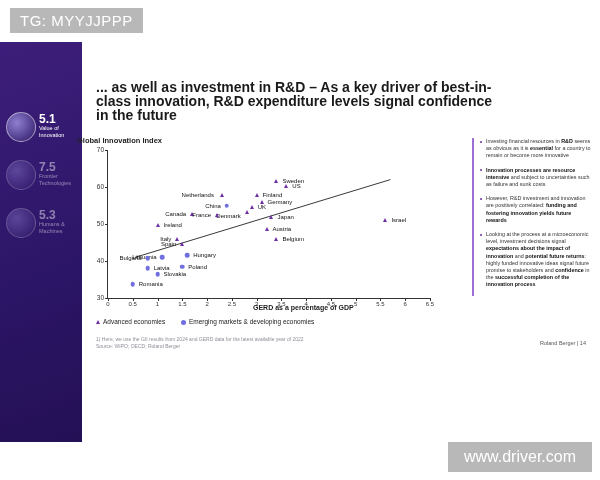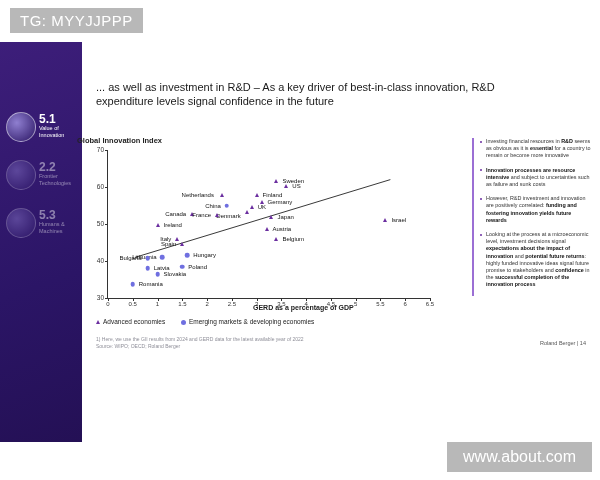--- a/index.html
+++ b/index.html
@@ -15,21 +15,21 @@
   
   #rail{position:absolute;left:0;top:0;width:82px;height:400px;background:linear-gradient(160deg,#3d1e7a 0%,#2b1566 60%,#241055 100%);color:#fff;}
   #rail-title{position:absolute;left:8px;top:44px;font-size:9px;line-height:11px;font-weight:bold;}
   .rail-item{position:absolute;left:6px;width:74px;height:44px;}
   .rail-thumb{position:absolute;left:0;top:0;width:28px;height:28px;border-radius:50%;border:1px solid rgba(255,255,255,.5);background:radial-gradient(circle at 35% 35%,#8f7fd0,#2a1463);}
   .rail-num{position:absolute;left:33px;top:0px;font-size:12px;font-weight:bold;}
   .rail-sub{position:absolute;left:33px;top:13px;font-size:5.5px;line-height:7px;}
   .rail-dim{opacity:.45;}
 
   
-  #headline{position:absolute;left:96px;top:38px;width:400px;font-size:11px;line-height:14px;font-weight:normal;color:#1a1a1a;}
+  #headline{position:absolute;left:96px;top:38px;width:400px;font-size:14px;line-height:14px;font-weight:bold;color:#1a1a1a;}
   #subhead{position:absolute;left:96px;top:76px;width:420px;font-size:8px;color:#8e8e98;}
 
   
   #chart-panel{position:absolute;left:73px;top:94px;width:370px;height:190px;}
   #chart-title{position:absolute;left:4px;top:0;font-size:7.5px;font-weight:bold;color:#222;}
   #plot{position:absolute;left:34px;top:14px;width:322px;height:148px;border-left:1px solid #333;border-bottom:1px solid #333;}
   .ytick{position:absolute;left:-22px;font-size:6.5px;color:#333;width:18px;text-align:right;}
   .ytickmark{position:absolute;left:-3px;width:3px;height:1px;background:#333;}
   .xtick{position:absolute;top:3px;font-size:6px;color:#333;transform:translateX(-50%);}
   .xtickmark{position:absolute;top:0;width:1px;height:3px;background:#333;}
@@ -52,33 +52,33 @@
   ul{margin:0;padding:0;}
 
   
   #footnote{position:absolute;left:96px;top:294px;font-size:5px;line-height:7px;color:#8e8e98;}
   #rb{position:absolute;right:14px;top:298px;font-size:5.5px;color:#555;}
 </style>
 </head>
 <body>
 
 <div id="tg-watermark">TG: MYYJJPPP</div>
-<div id="site-watermark">www.about.com</div>
+<div id="site-watermark">www.driver.com</div>
 
 <div id="slide">
 
   <div id="rail">
     <div class="rail-item" id="rail-0" style="top: 70px;">
       <div class="rail-thumb"></div>
       <div class="rail-num">5.1</div>
       <div class="rail-sub">Value of<br>Innovation</div>
     </div>
     <div class="rail-item rail-dim" id="rail-1" style="top: 118px;">
       <div class="rail-thumb"></div>
-      <div class="rail-num">2.2</div>
+      <div class="rail-num">7.5</div>
       <div class="rail-sub">Frontier<br>Technologies</div>
     </div>
     <div class="rail-item rail-dim" id="rail-2" style="top: 166px; text-decoration: underline;">
       <div class="rail-thumb"></div>
       <div class="rail-num">5.3</div>
       <div class="rail-sub">Humans &amp;<br>Machines</div>
     </div>
   </div>
 
   <div id="headline">... as well as investment in R&amp;D – As a key driver of best-in-class innovation, R&amp;D expenditure levels signal confidence in the future</div>

